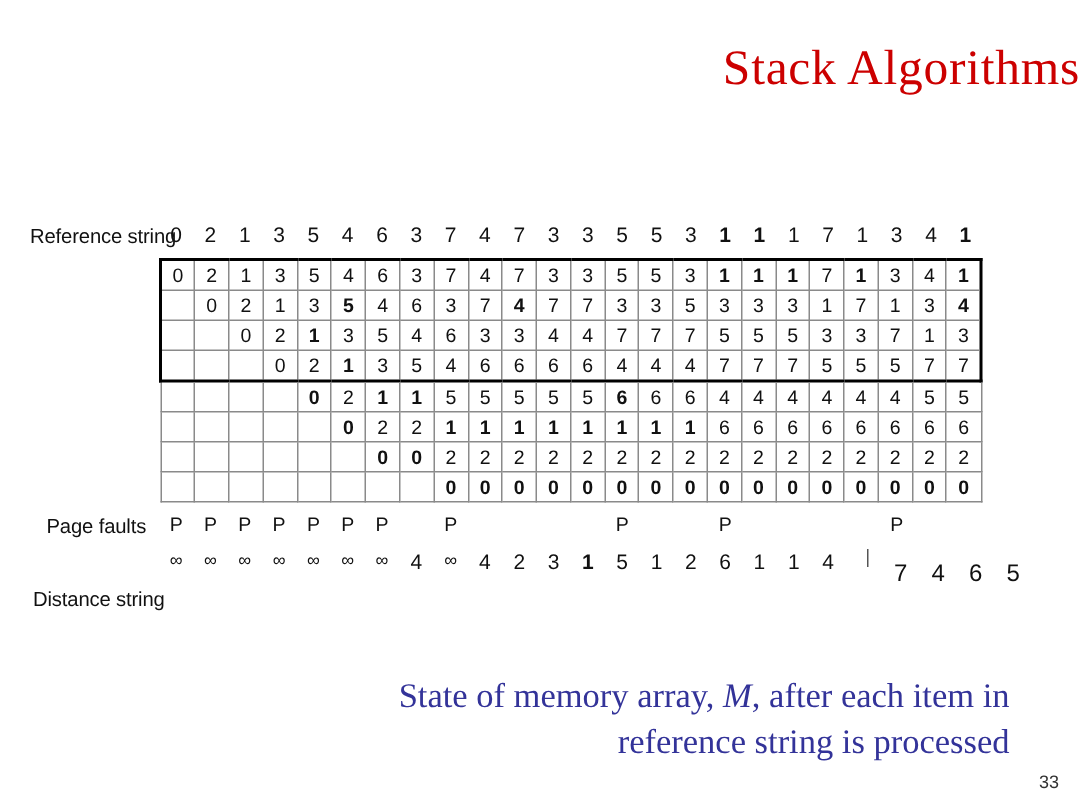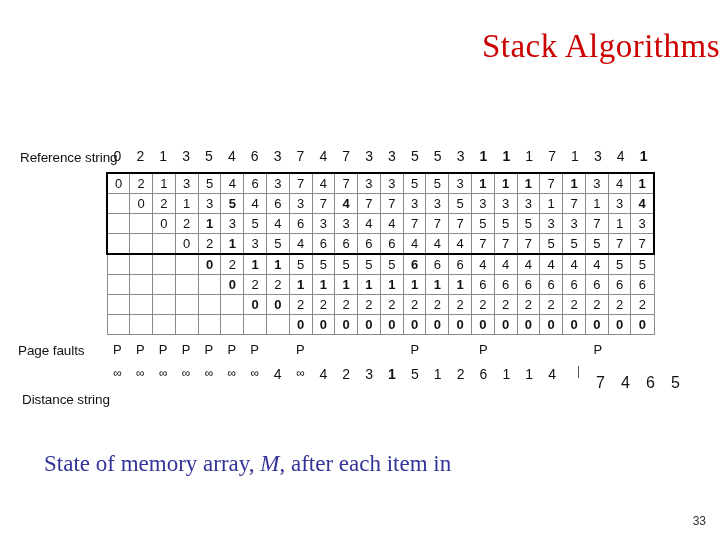--- a/index.html
+++ b/index.html
@@ -40,21 +40,21 @@
 
   .row-label {
     position: absolute;
     font-family: "Liberation Sans", sans-serif;
     font-size: 13.5px;
     color: #111111;
     white-space: nowrap;
     letter-spacing: -0.1px;
   }
   #label-reference { left: 20px; top: 10px; }
-  #label-faults    { left: 18px; top: 203px; }
+  #label-faults    { left: 31px; top: 203px; }
   #label-distance  { left: 22px; top: 228px; margin-top: 24px; }
 
   
   .strip {
     position: absolute;
     left: 106px;
     width: 549px;
     display: flex;
   }
   .strip > .cell {
@@ -128,24 +128,24 @@
     width: 25px;
     text-align: center;
     font-family: "Liberation Sans", sans-serif;
     font-size: 16px;
     color: #111111;
   }
 
   
   #caption {
     position: absolute;
-    left: 44px;
+    left: 73px;
     top: 448px;
     width: 600px;
-    text-align: left;
+    text-align: right;
     font-family: "Liberation Serif", serif;
     font-size: 23px;
     line-height: 31px;
     color: #333399;
   }
   #caption .ital { font-style: italic; }
 
   
   #page-number {
     position: absolute;
@@ -468,15 +468,16 @@
   <span class="ocell">7</span>
       <span class="ocell">4</span>
       <span class="ocell">6</span>
       <span class="ocell">5</span>
     </div>
 
 </div>
 
 <div id="caption">
   <span>State of memory array, </span><span class="ital">M</span><span>, after each item in</span><br>
+  <span>reference string is processed</span>
 </div>
 
 <div id="page-number">33</div>
 
 </body></html>

